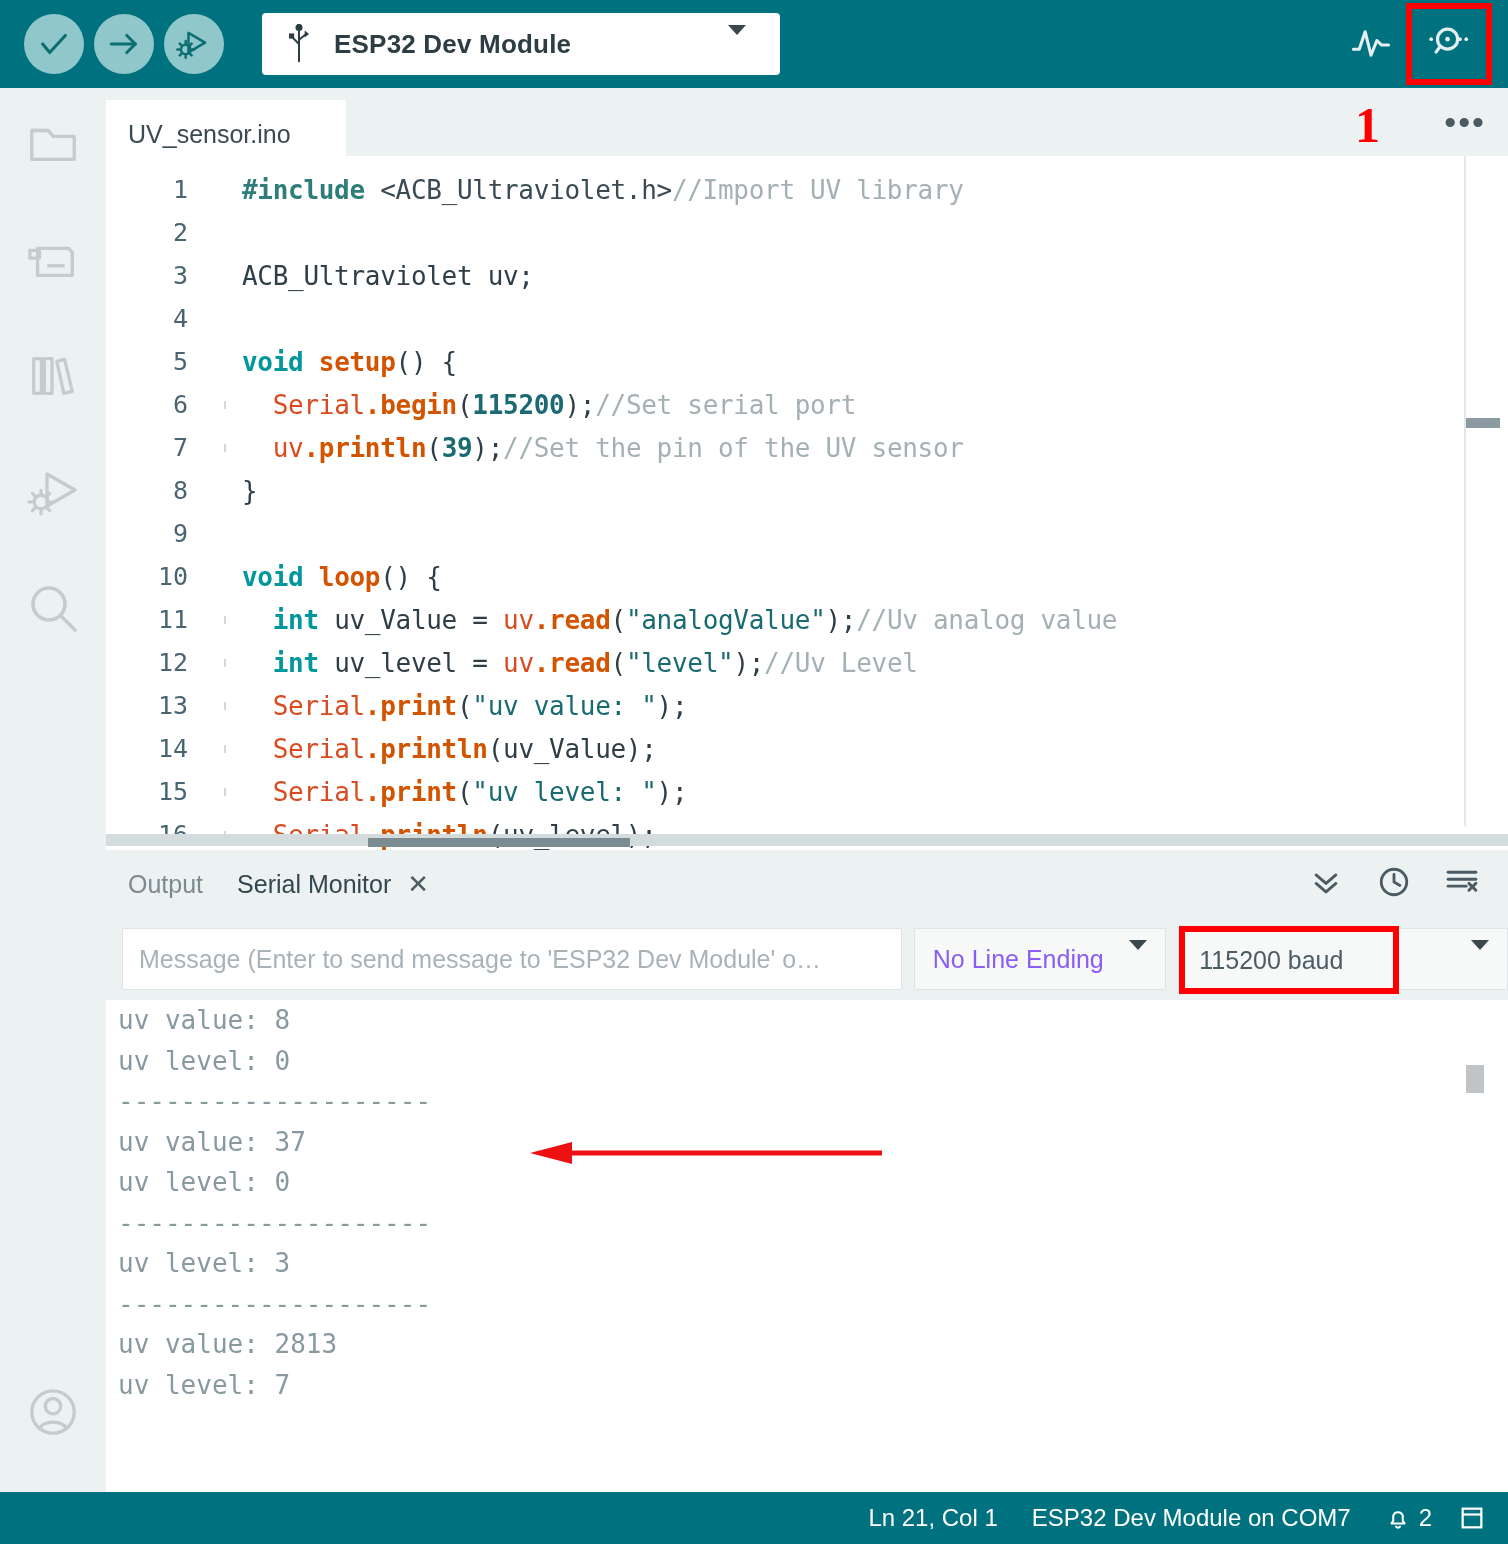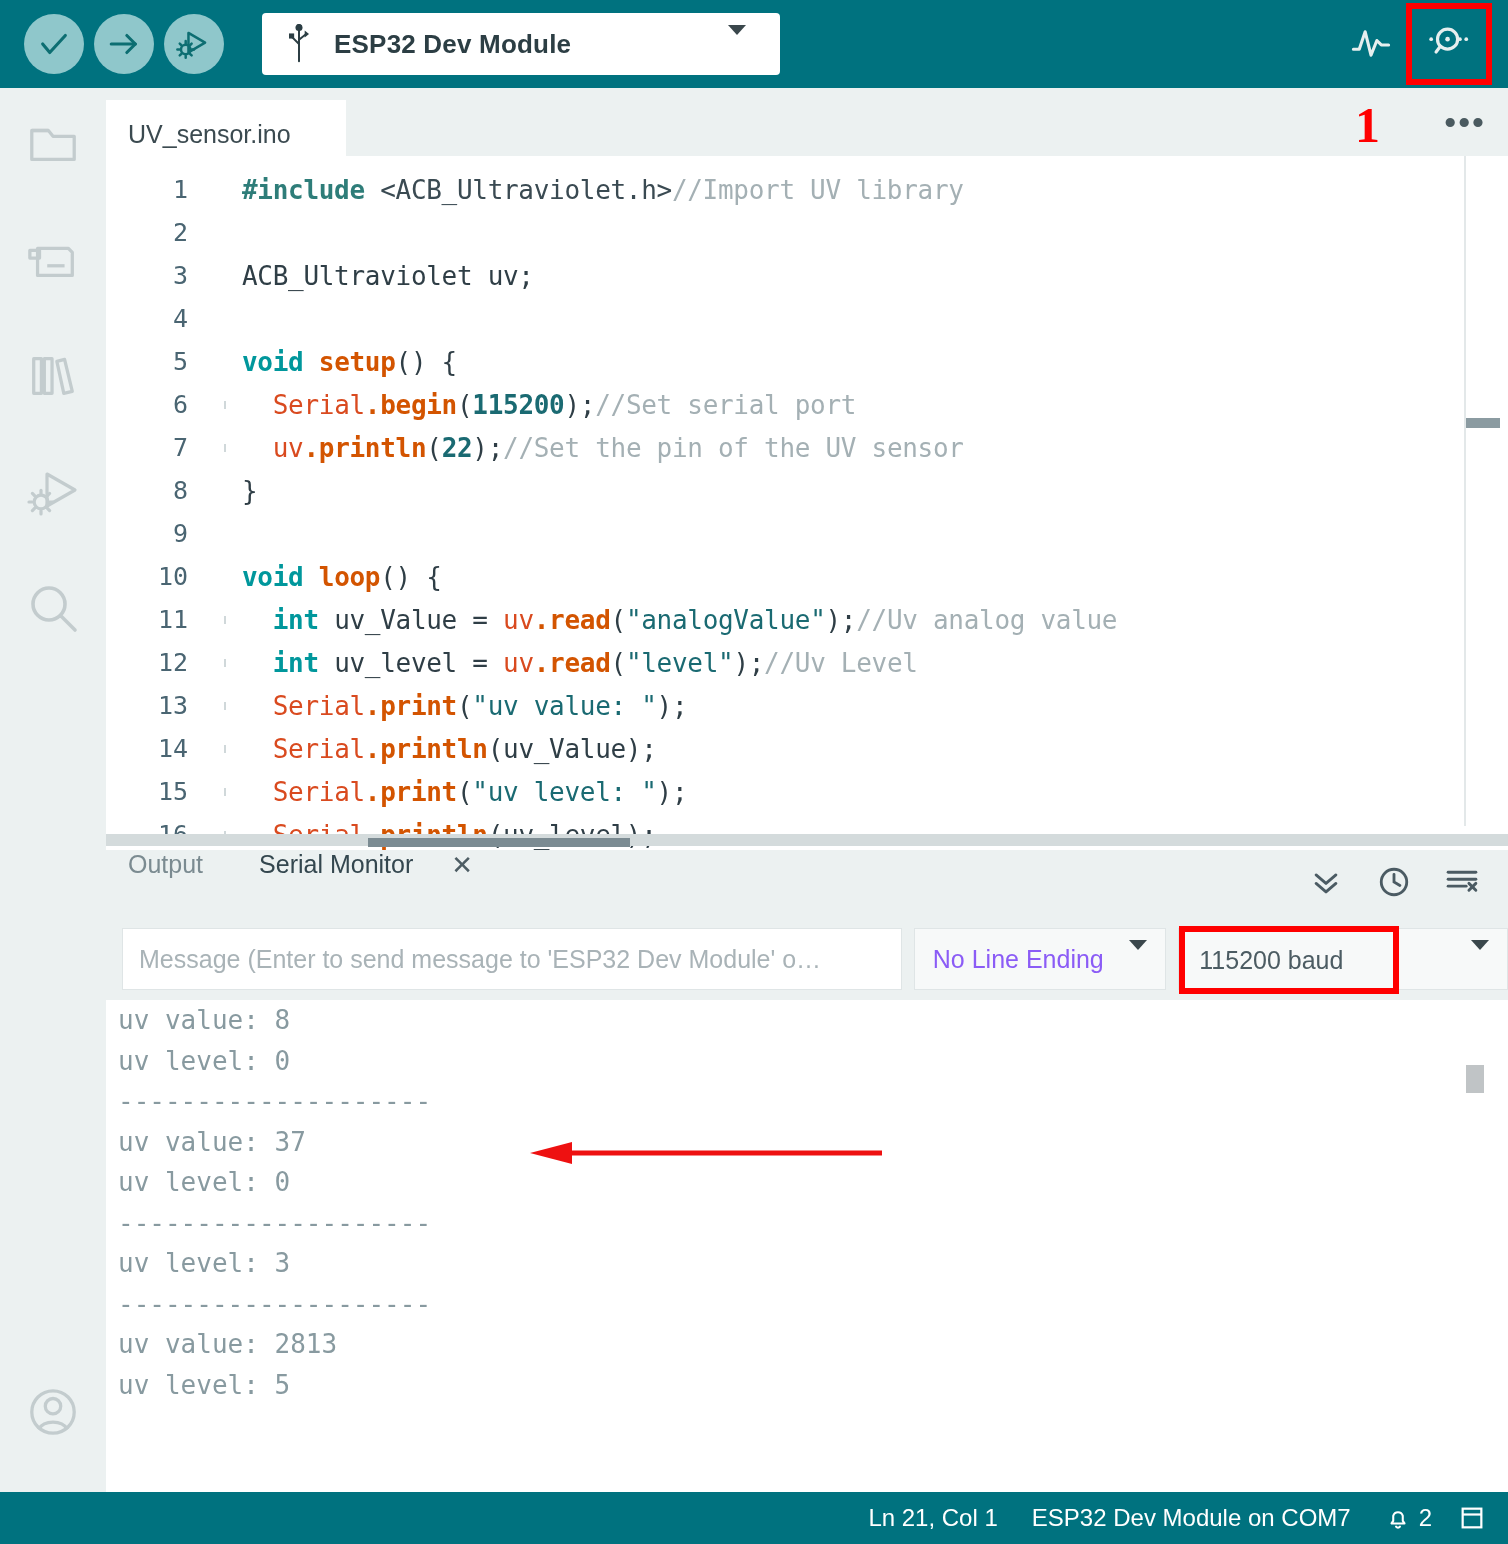--- a/index.html
+++ b/index.html
@@ -128,21 +128,21 @@
     position: absolute; left: 0; right: 0; top: 678px; height: 12px; background: #d4dbdc;
   }
 
   
   .panel {
     position: absolute; left: 106px; top: 850px; width: 1402px; height: 642px;
     background: #ffffff;
   }
   .panel-head {
     position: relative; height: 68px; background: #ecf1f1;
-    display: flex;  gap: 22px;
+    display: flex; align-items: center;
   }
   .p-tab {
     font-size: 25px; color: #7b8b91; margin-left: 22px; cursor: pointer;
   }
   .p-tab.active { color: #34474f; }
   .p-close {
     margin-left: 16px; font-size: 26px; color: #4d5d64; cursor: pointer;
   }
   .p-tools { margin-left: auto; display: flex; align-items: center; gap: 28px; margin-right: 26px; }
   .p-tool { width: 40px; height: 40px; display: flex; align-items: center; justify-content: center; cursor: pointer; }
@@ -387,21 +387,21 @@
             <span class="code-txt"><span class="t-kw">void </span><span class="t-fn">setup</span><span class="t-plain">() {</span></span>
           </div>
           <div class="cl">
             <span class="ln">6</span>
             <span class="gut ind"></span>
             <span class="code-txt"><span class="t-plain">  </span><span class="t-obj">Serial</span><span class="t-fn">.begin</span><span class="t-plain">(</span><span class="t-num">115200</span><span class="t-plain">);</span><span class="t-cmt">//Set serial port</span></span>
           </div>
           <div class="cl">
             <span class="ln">7</span>
             <span class="gut ind"></span>
-            <span class="code-txt"><span class="t-plain">  </span><span class="t-obj">uv</span><span class="t-fn">.println</span><span class="t-plain">(</span><span class="t-num">22</span><span class="t-plain">);</span><span class="t-cmt">//Set the pin of the UV sensor</span></span>
+            <span class="code-txt"><span class="t-plain">  </span><span class="t-obj">uv</span><span class="t-fn">.println</span><span class="t-plain">(</span><span class="t-num">39</span><span class="t-plain">);</span><span class="t-cmt">//Set the pin of the UV sensor</span></span>
           </div>
           <div class="cl">
             <span class="ln">8</span>
             <span class="gut"></span>
             <span class="code-txt"><span class="t-plain">}</span></span>
           </div>
           <div class="cl">
             <span class="ln">9</span>
             <span class="gut"></span>
             <span class="code-txt"></span>
@@ -507,21 +507,21 @@
       <div id="console-lines">
           <div class="console-line">uv value: 8</div>
           <div class="console-line">uv level: 0</div>
           <div class="console-line">--------------------</div>
           <div class="console-line">uv value: 37</div>
           <div class="console-line">uv level: 0</div>
           <div class="console-line">--------------------</div>
           <div class="console-line">uv level: 3</div>
           <div class="console-line">--------------------</div>
           <div class="console-line">uv value: 2813</div>
-          <div class="console-line">uv level: 5</div>
+          <div class="console-line">uv level: 7</div>
         </div>
       <div class="console-scroll"></div>
     </div>
   </div>
 
   <div class="arrow">
     <svg width="352" height="22" viewBox="0 0 352 22">
       <line x1="40" y1="11" x2="352" y2="11" stroke="#ee1111" stroke-width="5"></line>
       <polygon points="0,11 42,0 42,22" fill="#ee1111"></polygon>
     </svg>

